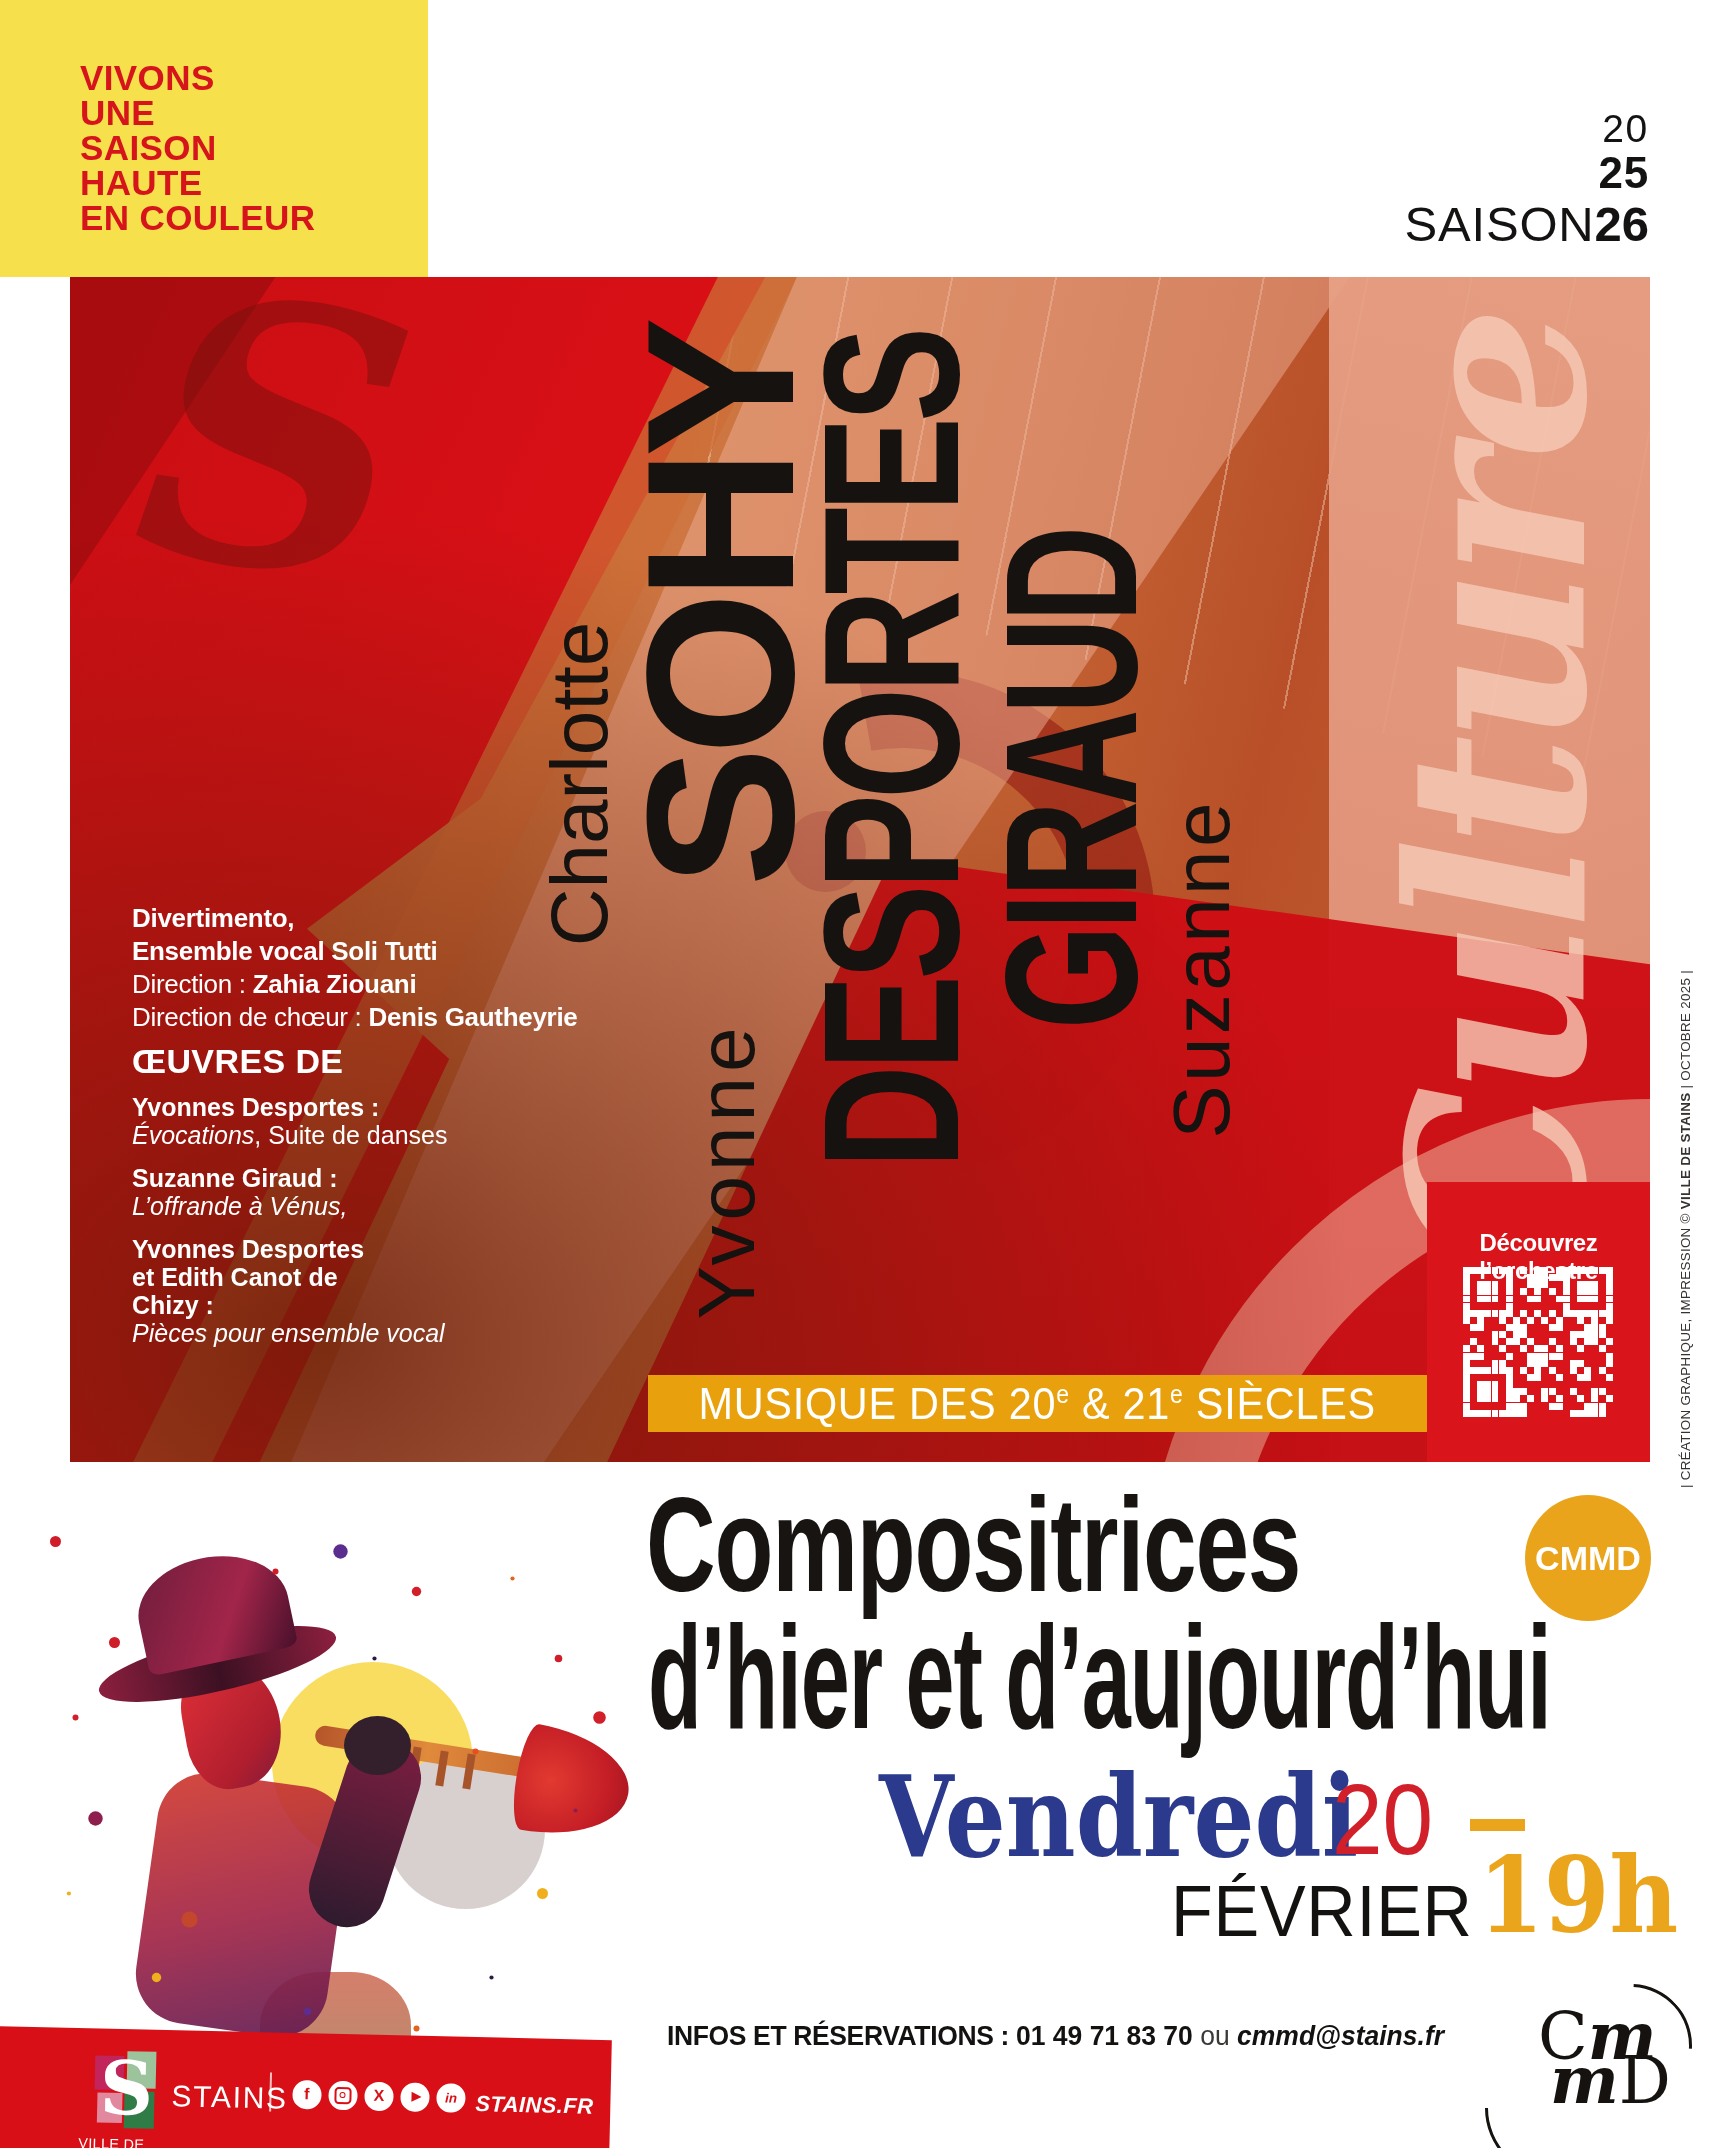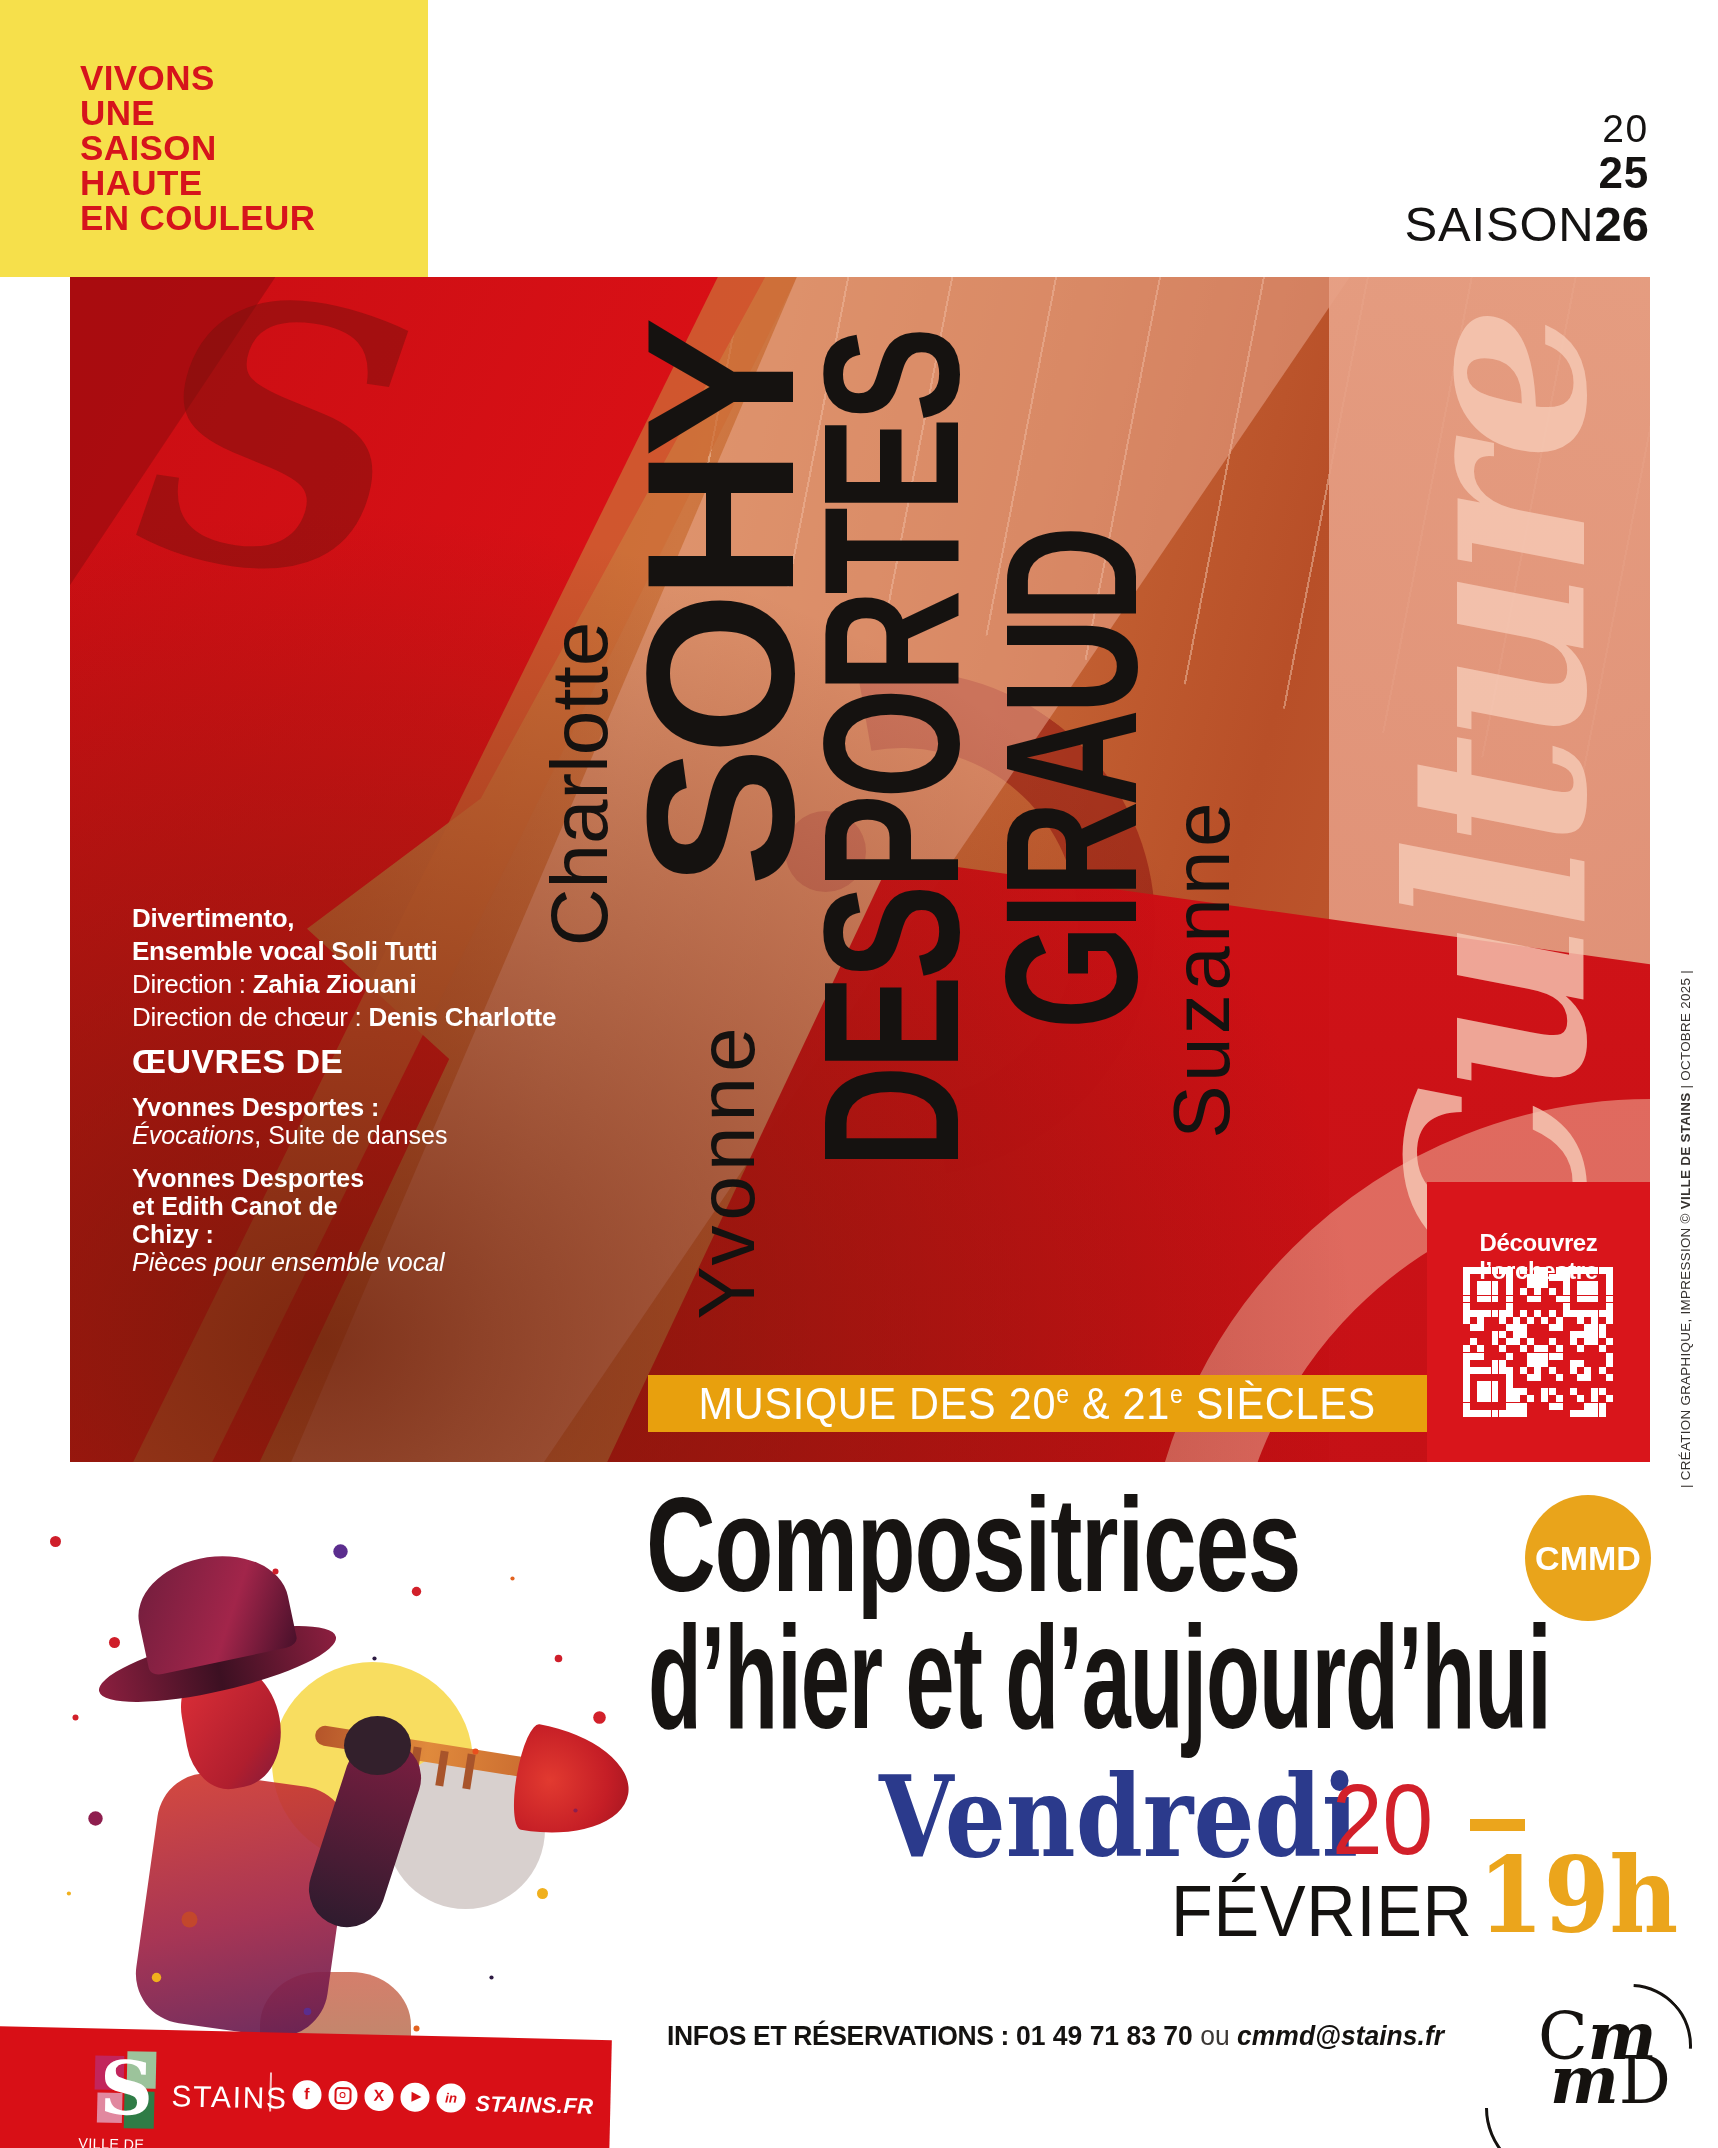--- a/index.html
+++ b/index.html
@@ -191,28 +191,32 @@
     <div class="abs vname n-sohy">SOHY</div>
     <div class="abs vname n-yvonne">Yvonne</div>
     <div class="abs vname n-desportes">DESPORTES</div>
     <div class="abs vname n-giraud">GIRAUD</div>
     <div class="abs vname n-suzanne">Suzanne</div>
 
     <div class="abs info-block">
       <span class="ln"><b>Divertimento,</b></span>
       <span class="ln"><b>Ensemble vocal Soli Tutti</b></span>
       <span class="ln"><span>Direction : </span><b>Zahia Ziouani</b></span>
-      <span class="ln"><span>Direction de chœur : </span><b>Denis Charlotte</b></span>
+      <span class="ln"><span>Direction de chœur : </span><b>Denis Gautheyrie</b></span>
     </div>
 
     <div class="abs works-title">ŒUVRES DE</div>
     <div class="abs works">
       <div class="work">
         <span class="composer">Yvonnes Desportes :</span>
         <span class="piece"><i>Évocations</i><span>, Suite de danses</span></span>
+      </div>
+      <div class="work">
+        <span class="composer">Suzanne Giraud :</span>
+        <span class="piece"><i>L’offrande à Vénus,</i><span></span></span>
       </div>
       <div class="work">
         <span class="composer">Yvonnes Desportes et Edith Canot de Chizy :</span>
         <span class="piece"><i>Pièces pour ensemble vocal</i><span></span></span>
       </div>
     </div>
 
     <div class="abs qr-panel"></div>
     <div class="abs qr-label">Découvrez l’orchestre</div>
     <div class="abs qr-code">

